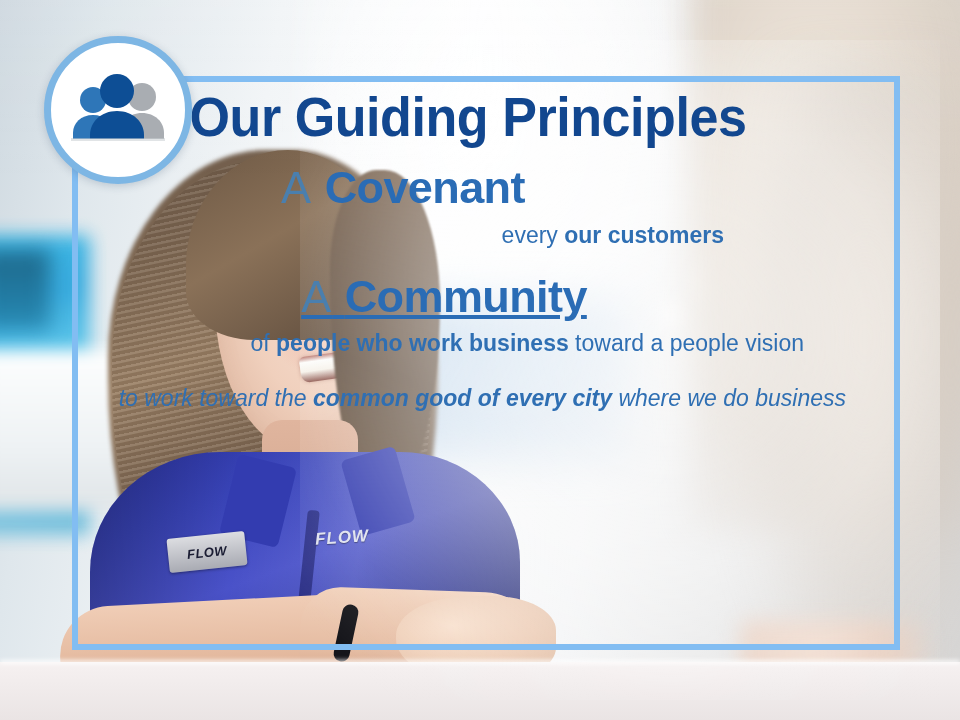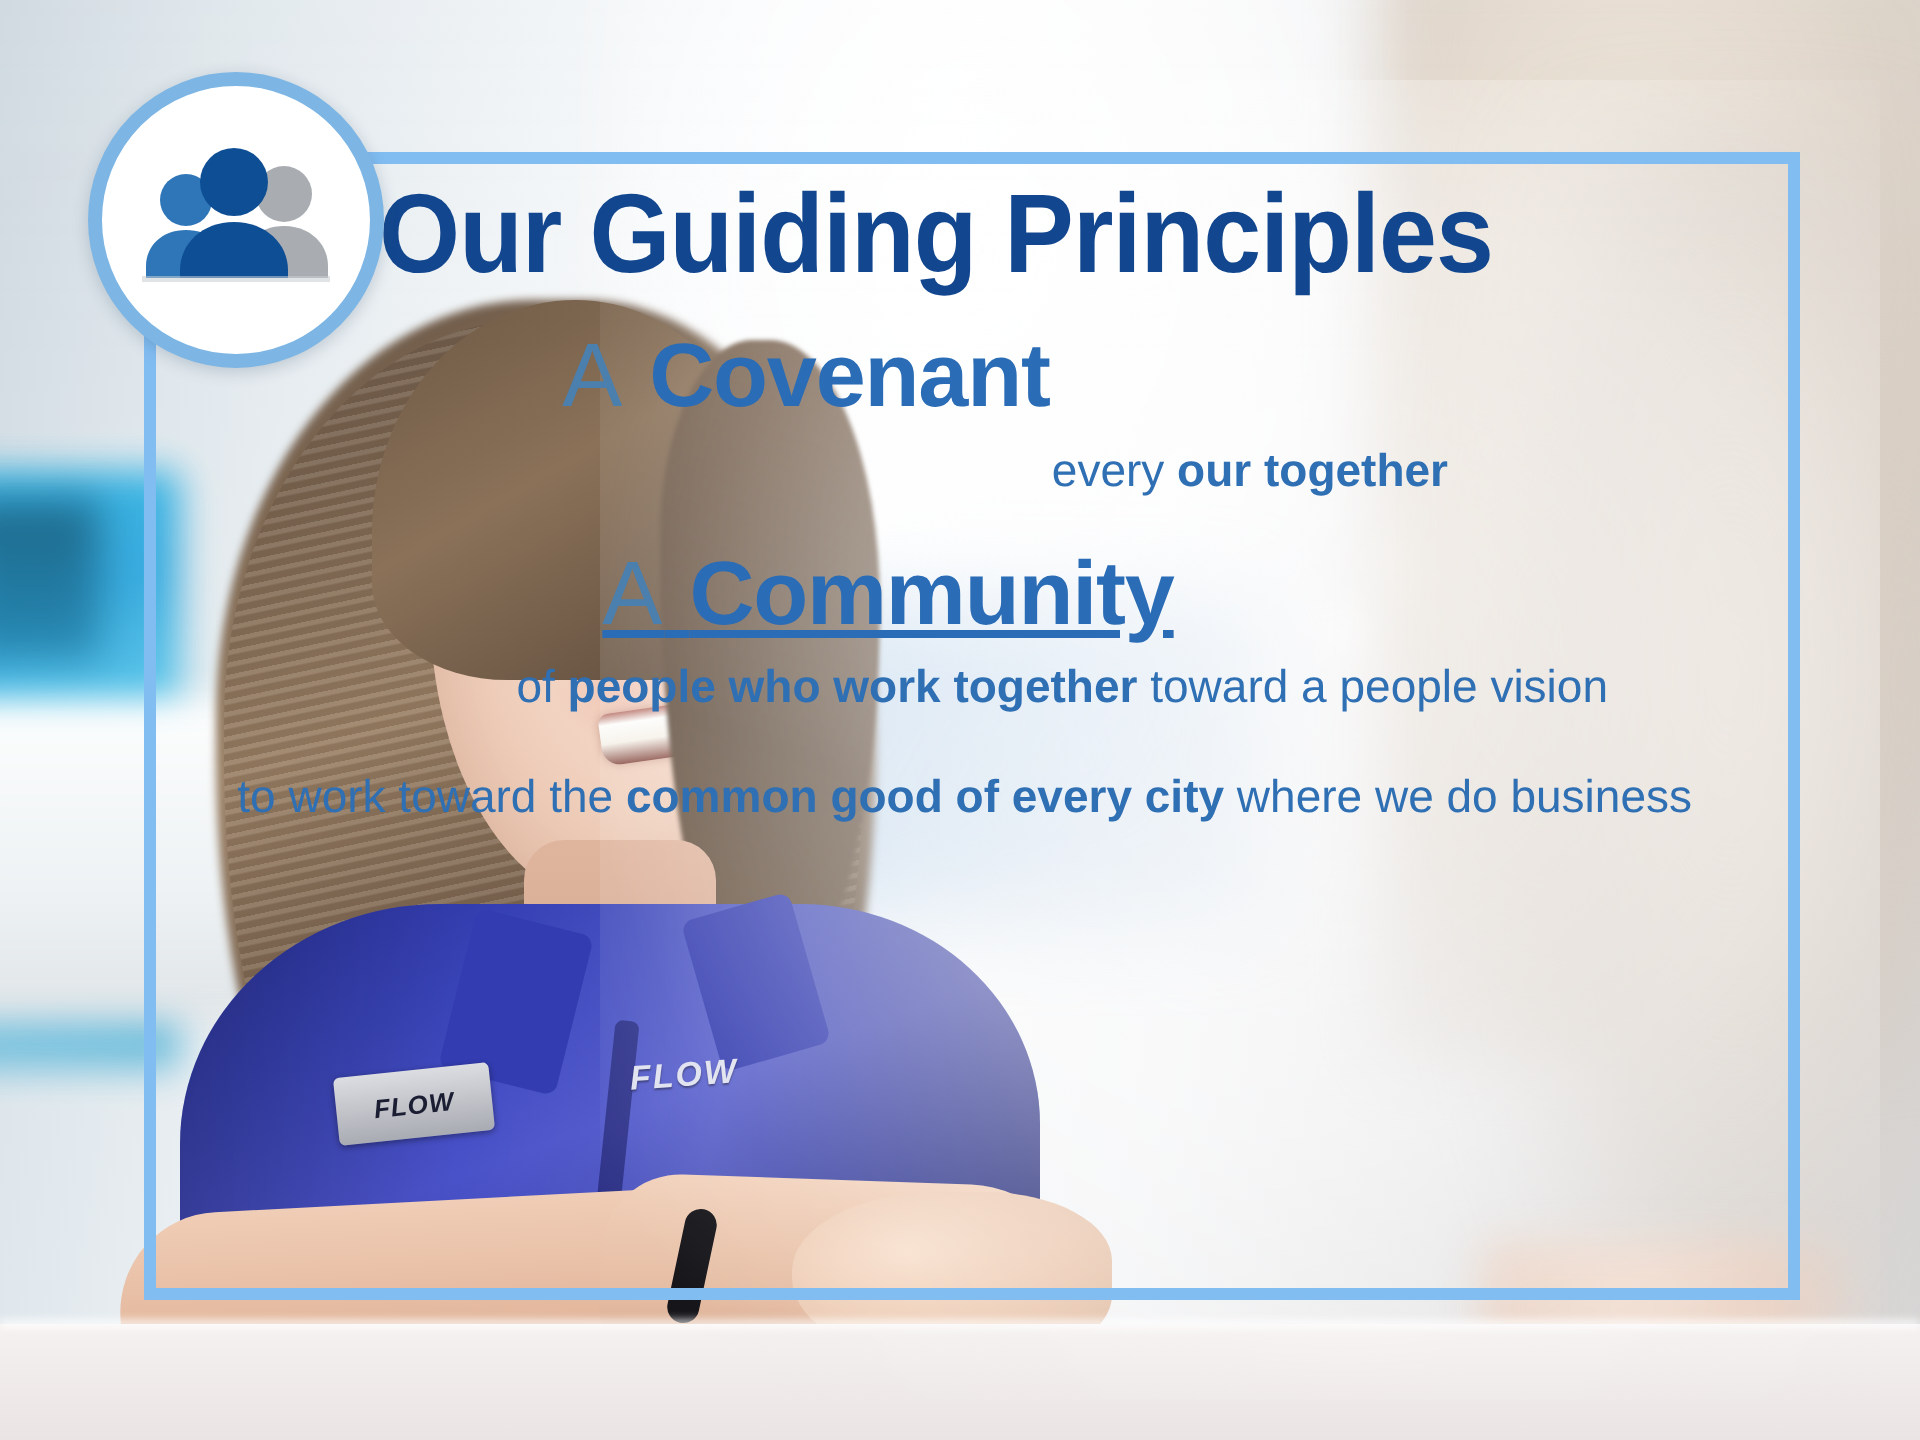--- a/index.html
+++ b/index.html
@@ -382,21 +382,21 @@
     margin-top: 8px;
     font-weight: normal;
   }
   .p-sub b { font-weight: bold; }
 
   .p1 .p-head { text-align: center; padding-right: 130px; }
   .p1 .p-sub  { padding-right: 122px; }
   .p2 .p-head { text-align: center; padding-right: 48px; text-decoration: underline; }
   .p2 .p-sub  { padding-right: 42px; }
   .p3 .p-head { text-align: center; padding-right: 0px; }
-  .p3 .p-sub  { padding-right: 0px; }
+  .p3 .p-sub  { padding-right: 0px; font-style: italic; }
 </style>
 </head>
 <body>
 
 <div id="poster">
 
   <div class="photo">
     <div class="bg-room"></div>
     <div class="bg-window"></div>
     <div class="bg-car"></div>
@@ -452,31 +452,31 @@
   <div class="copy">
 
     <h1 class="poster-title">Our Guiding Principles</h1>
 
     <div class="principle p1">
       <div class="p-head">
         <span class="art">A</span>
         <span class="word">Covenant</span>
       </div>
       <div class="p-sub">
-        <span>every </span><b>our together</b>
+        <span>every </span><b>our customers</b>
       </div>
     </div>
 
     <div class="principle p2">
       <div class="p-head">
         <span class="art">A</span>
         <span class="word">Community</span>
       </div>
       <div class="p-sub">
-        <span>of </span><b>people who work together</b><span> toward a people vision</span>
+        <span>of </span><b>people who work business</b><span> toward a people vision</span>
       </div>
     </div>
 
     <div class="principle p3">
       <div class="p-sub">
         <span>to work toward the </span><b>common good of every city</b><span> where we do business</span>
       </div>
     </div>
 
   </div>

